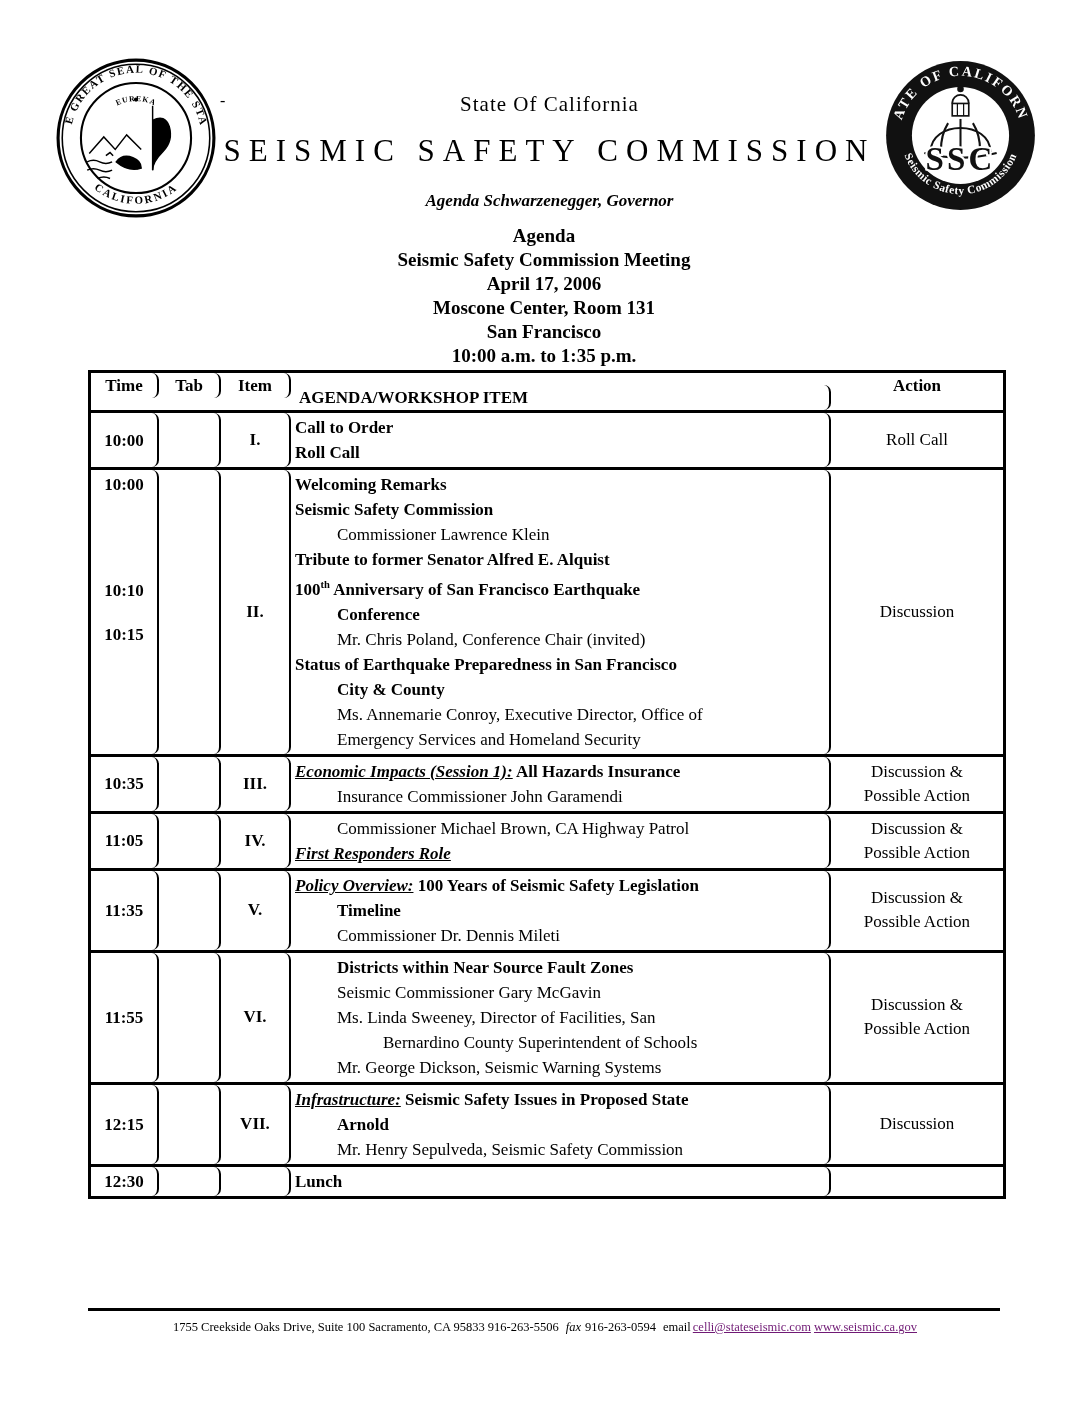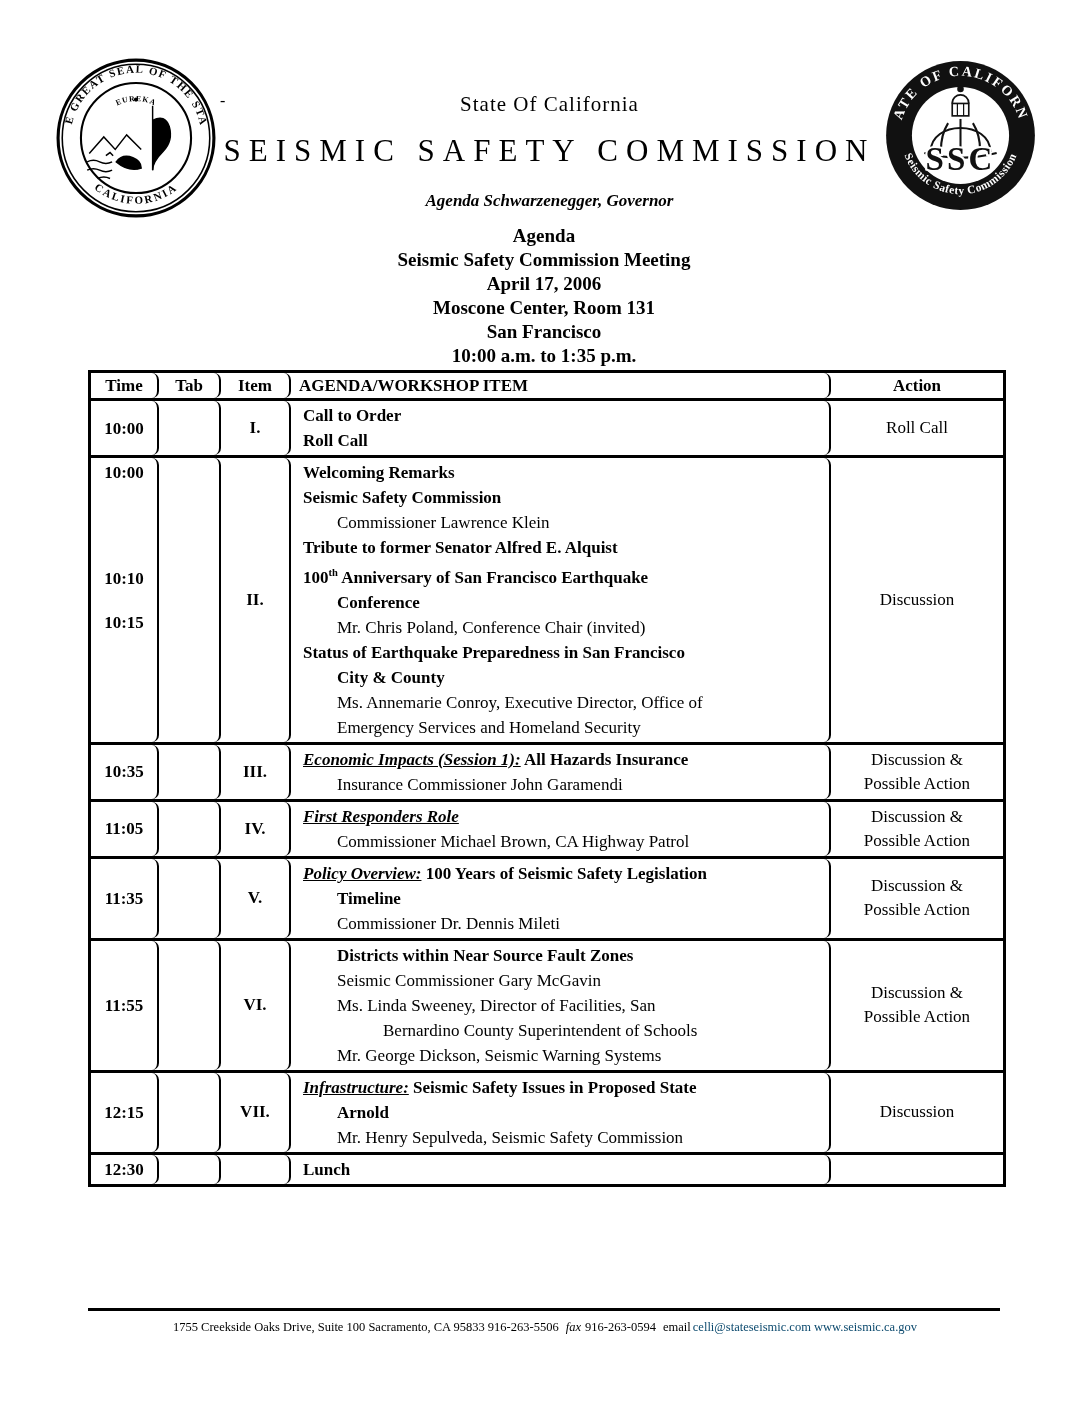--- a/index.html
+++ b/index.html
@@ -27,41 +27,41 @@
   .agenda-table{
     width:912px;margin:2px 0 0 88px;
     border:3px solid #000;
     font-size:17px;
   }
   .trow{display:grid;grid-template-columns:68px 62px 70px 1fr 172px;border-bottom:3px solid #000;}
   .trow:last-child{border-bottom:none;}
   .tcell{border-right:2px solid #000;min-height:25px;position:relative;border-radius:7px;}
   .tcell:last-child{border-right:none;}
   .thead .tcell{font-weight:bold;text-align:center;line-height:25px;height:25px;}
-  .thead .h-agenda{text-align:left;padding-left:8px;}
+  .thead .h-agenda{text-align:left;padding-left:8px;margin-top:12px;}
   .c-time{display:flex;flex-direction:column;justify-content:center;align-items:center;font-weight:bold;}
   .c-time.abs{display:block;}
   .c-time.abs .time-label{position:absolute;left:0;right:0;text-align:center;}
   .time-label{line-height:25px;}
   .c-item{display:flex;align-items:center;justify-content:center;font-weight:bold;}
   .c-agenda{padding:2px 4px 2px 0;}
   .aline{line-height:25px;}
-  .ind0{padding-left:12px;}
+  .ind0{padding-left:4px;}
   .ind1{padding-left:46px;}
   .ind2{padding-left:92px;}
   .seg.b{font-weight:bold;}
   .seg.biu{font-weight:bold;font-style:italic;text-decoration:underline;}
   .seg.sup{vertical-align:super;font-size:0.62em;}
   .c-action{display:flex;flex-direction:column;justify-content:center;align-items:center;}
   .action-line{line-height:24px;text-align:center;}
   
   .footer-rule{position:absolute;left:88px;top:1308px;width:912px;height:3px;background:#000;}
   .footer{position:absolute;left:0;top:1320px;width:100%;text-align:center;font-size:12.5px;}
   .footer .fx{font-style:italic;}
-  .footer a.flink{color:#0c4a6e;cursor:pointer;}
+  .footer a.flink{color:#701a75;text-decoration:underline;cursor:pointer;}
   .footer span{margin:0 2px;}
   svg text{font-family:"Liberation Serif","DejaVu Serif",serif;}
 </style>
 </head>
 <body>
 
 <div class="page">
 
   <span class="stray-dash">-</span>
 
@@ -215,22 +215,22 @@
         </div>
         <div class="trow">
           <div class="tcell c-time">
             <div class="time-label">11:05</div>
           </div>
           <div class="tcell c-tab"></div>
           <div class="tcell c-item">
             <div class="item-label">IV.</div>
           </div>
           <div class="tcell c-agenda">
+            <div class="aline ind1"><span class="seg ">Commissioner Michael Brown, CA Highway Patrol</span></div>
             <div class="aline ind0"><span class="seg biu">First Responders Role</span></div>
-            <div class="aline ind1"><span class="seg ">Commissioner Michael Brown, CA Highway Patrol</span></div>
           </div>
           <div class="tcell c-action">
             <div class="action-line">Discussion &amp;</div>
             <div class="action-line">Possible Action</div>
           </div>
         </div>
         <div class="trow">
           <div class="tcell c-time">
             <div class="time-label">11:35</div>
           </div>

